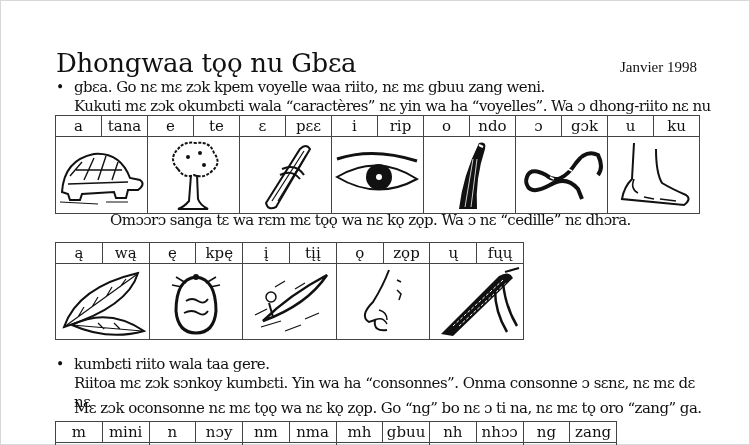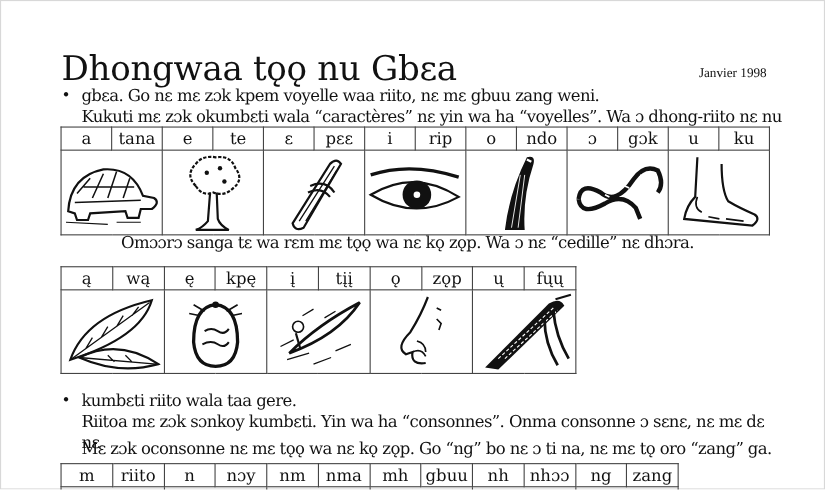--- a/index.html
+++ b/index.html
@@ -1,20 +1,20 @@
 <!DOCTYPE html>
 <html><head>
   <meta charset="utf-8">
   <style>
     html, body { margin:0; padding:0; }
     body { width:750px; height:445px; background:#fff; overflow:hidden; position:relative;
       font-family:"DejaVu Serif","Liberation Serif",serif; color:#111; }
     .page { position:absolute; left:0; top:0; width:748px; height:443px; border:1px solid #d8d8d8; }
-    .title { position:absolute; left:55px; top:48px; font-size:31px; line-height:28px; font-family:"DejaVu Serif",serif; letter-spacing:-0.3px; }
-    .date { position:absolute; right:52px; top:58px; font-size:12px; font-family:"Liberation Serif",serif; }
+    .title { position:absolute; left:55px; top:48px; font-size:26px; line-height:28px; font-family:"DejaVu Serif",serif; letter-spacing:-0.3px; }
+    .date { position:absolute; right:52px; top:58px; font-size:15px; font-family:"Liberation Serif",serif; }
     .para { position:absolute; font-size:15px; line-height:19px; font-family:"DejaVu Serif",serif; letter-spacing:-0.55px; }
     .bullet { position:absolute; left:-18px; top:0; font-size:14px; }
     table { position:absolute; border-collapse:collapse; table-layout:fixed; }
     td { border:1.5px solid #444; padding:0; text-align:center; font-size:15px; font-family:"DejaVu Serif",serif; }
     td.h { height:20px; line-height:18px; }
     td.img { vertical-align:middle; }
     svg { display:block; margin:0 auto; }
   </style>
 </head>
 <body>
@@ -210,21 +210,21 @@
         <col style="width:46.75px">
         <col style="width:46.75px">
       <col style="width:46.75px">
         <col style="width:46.75px">
         <col style="width:46.75px">
         <col style="width:46.75px">
     </colgroup>
     <tbody>
         <tr>
       <td class="h">m</td>
-      <td class="h">riito</td>
+      <td class="h">mini</td>
       <td class="h">n</td>
       <td class="h">nɔy</td>
       <td class="h">nm</td>
       <td class="h">nma</td>
       <td class="h">mh</td>
       <td class="h">gbuu</td>
       <td class="h">nh</td>
       <td class="h">nhɔɔ</td>
       <td class="h">ng</td>
       <td class="h">zang</td>

